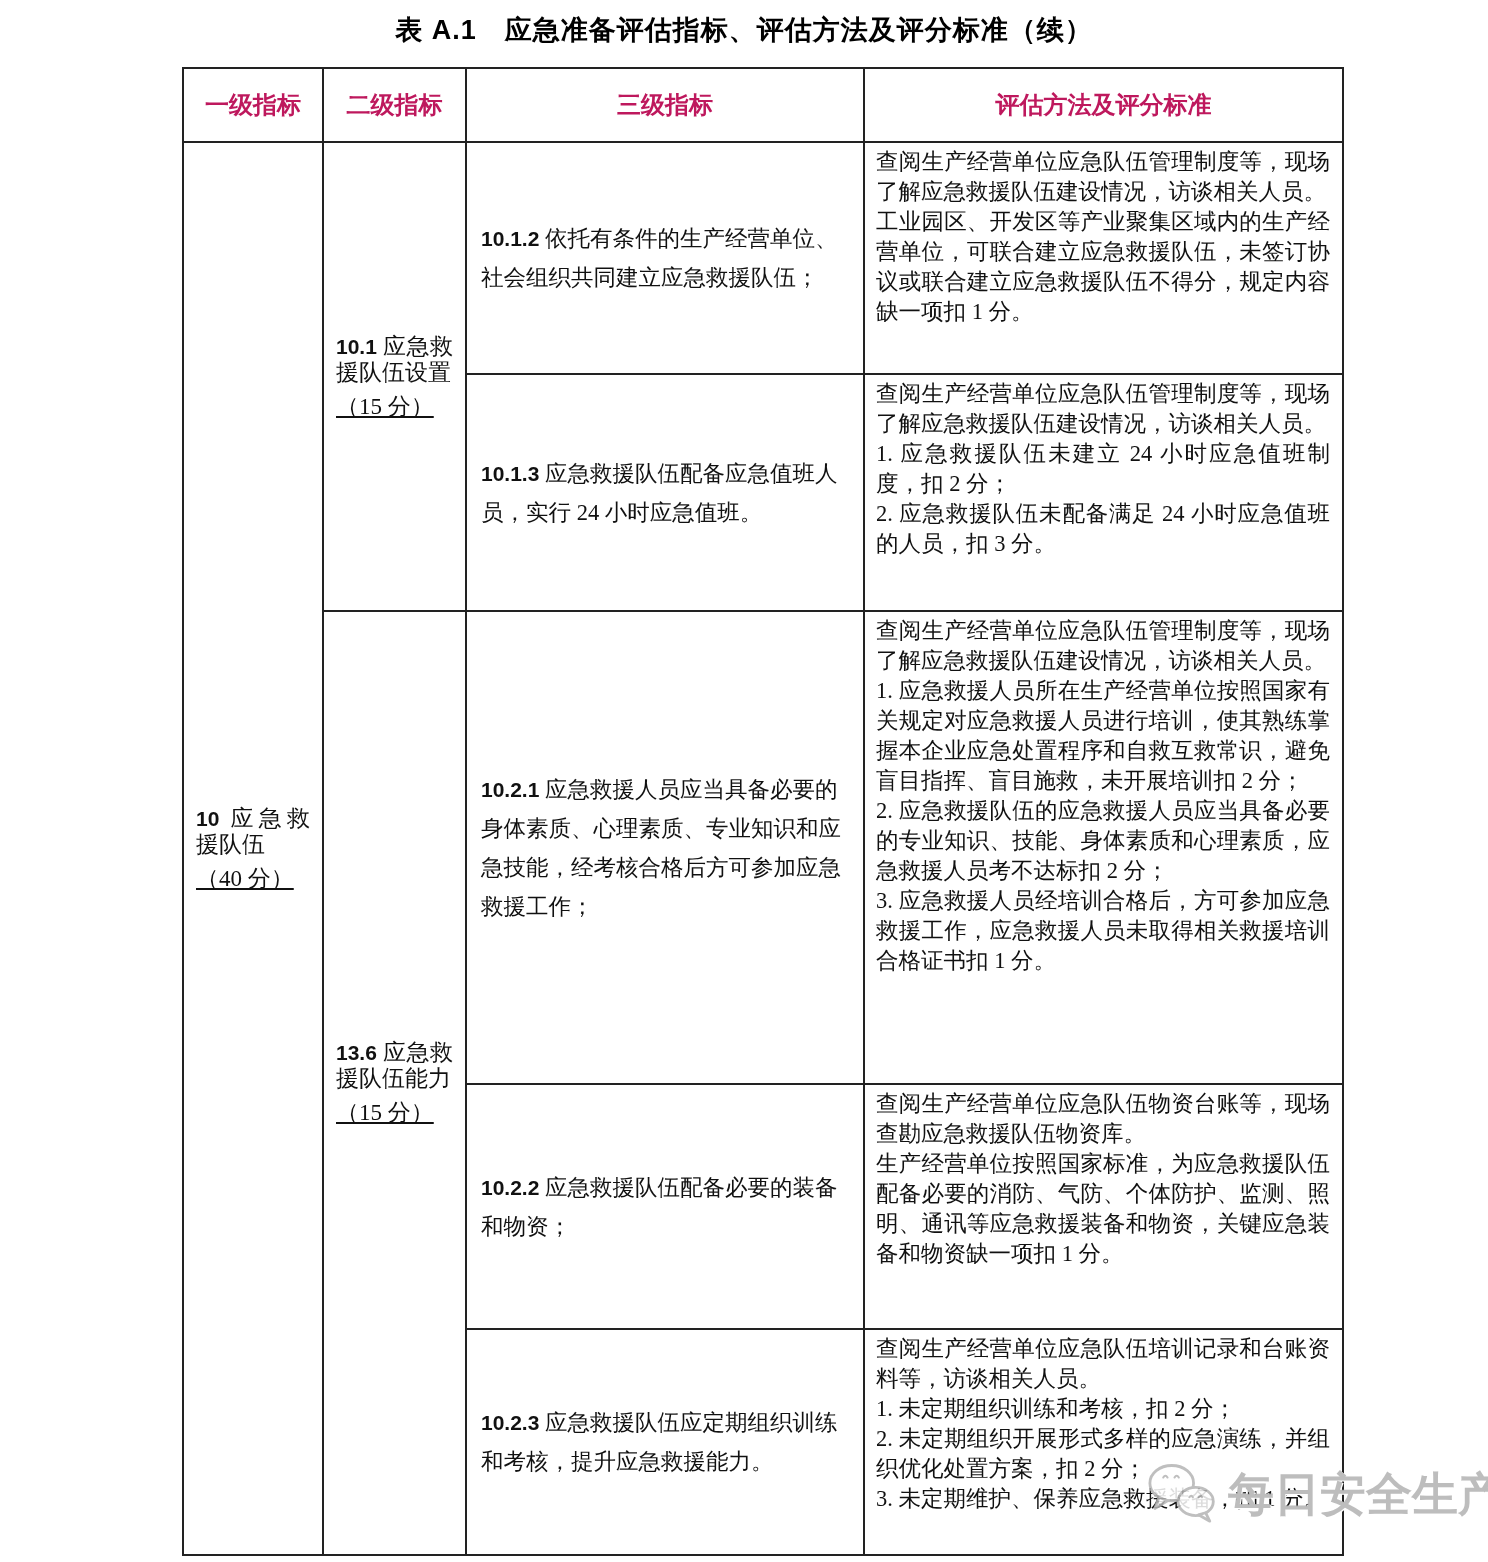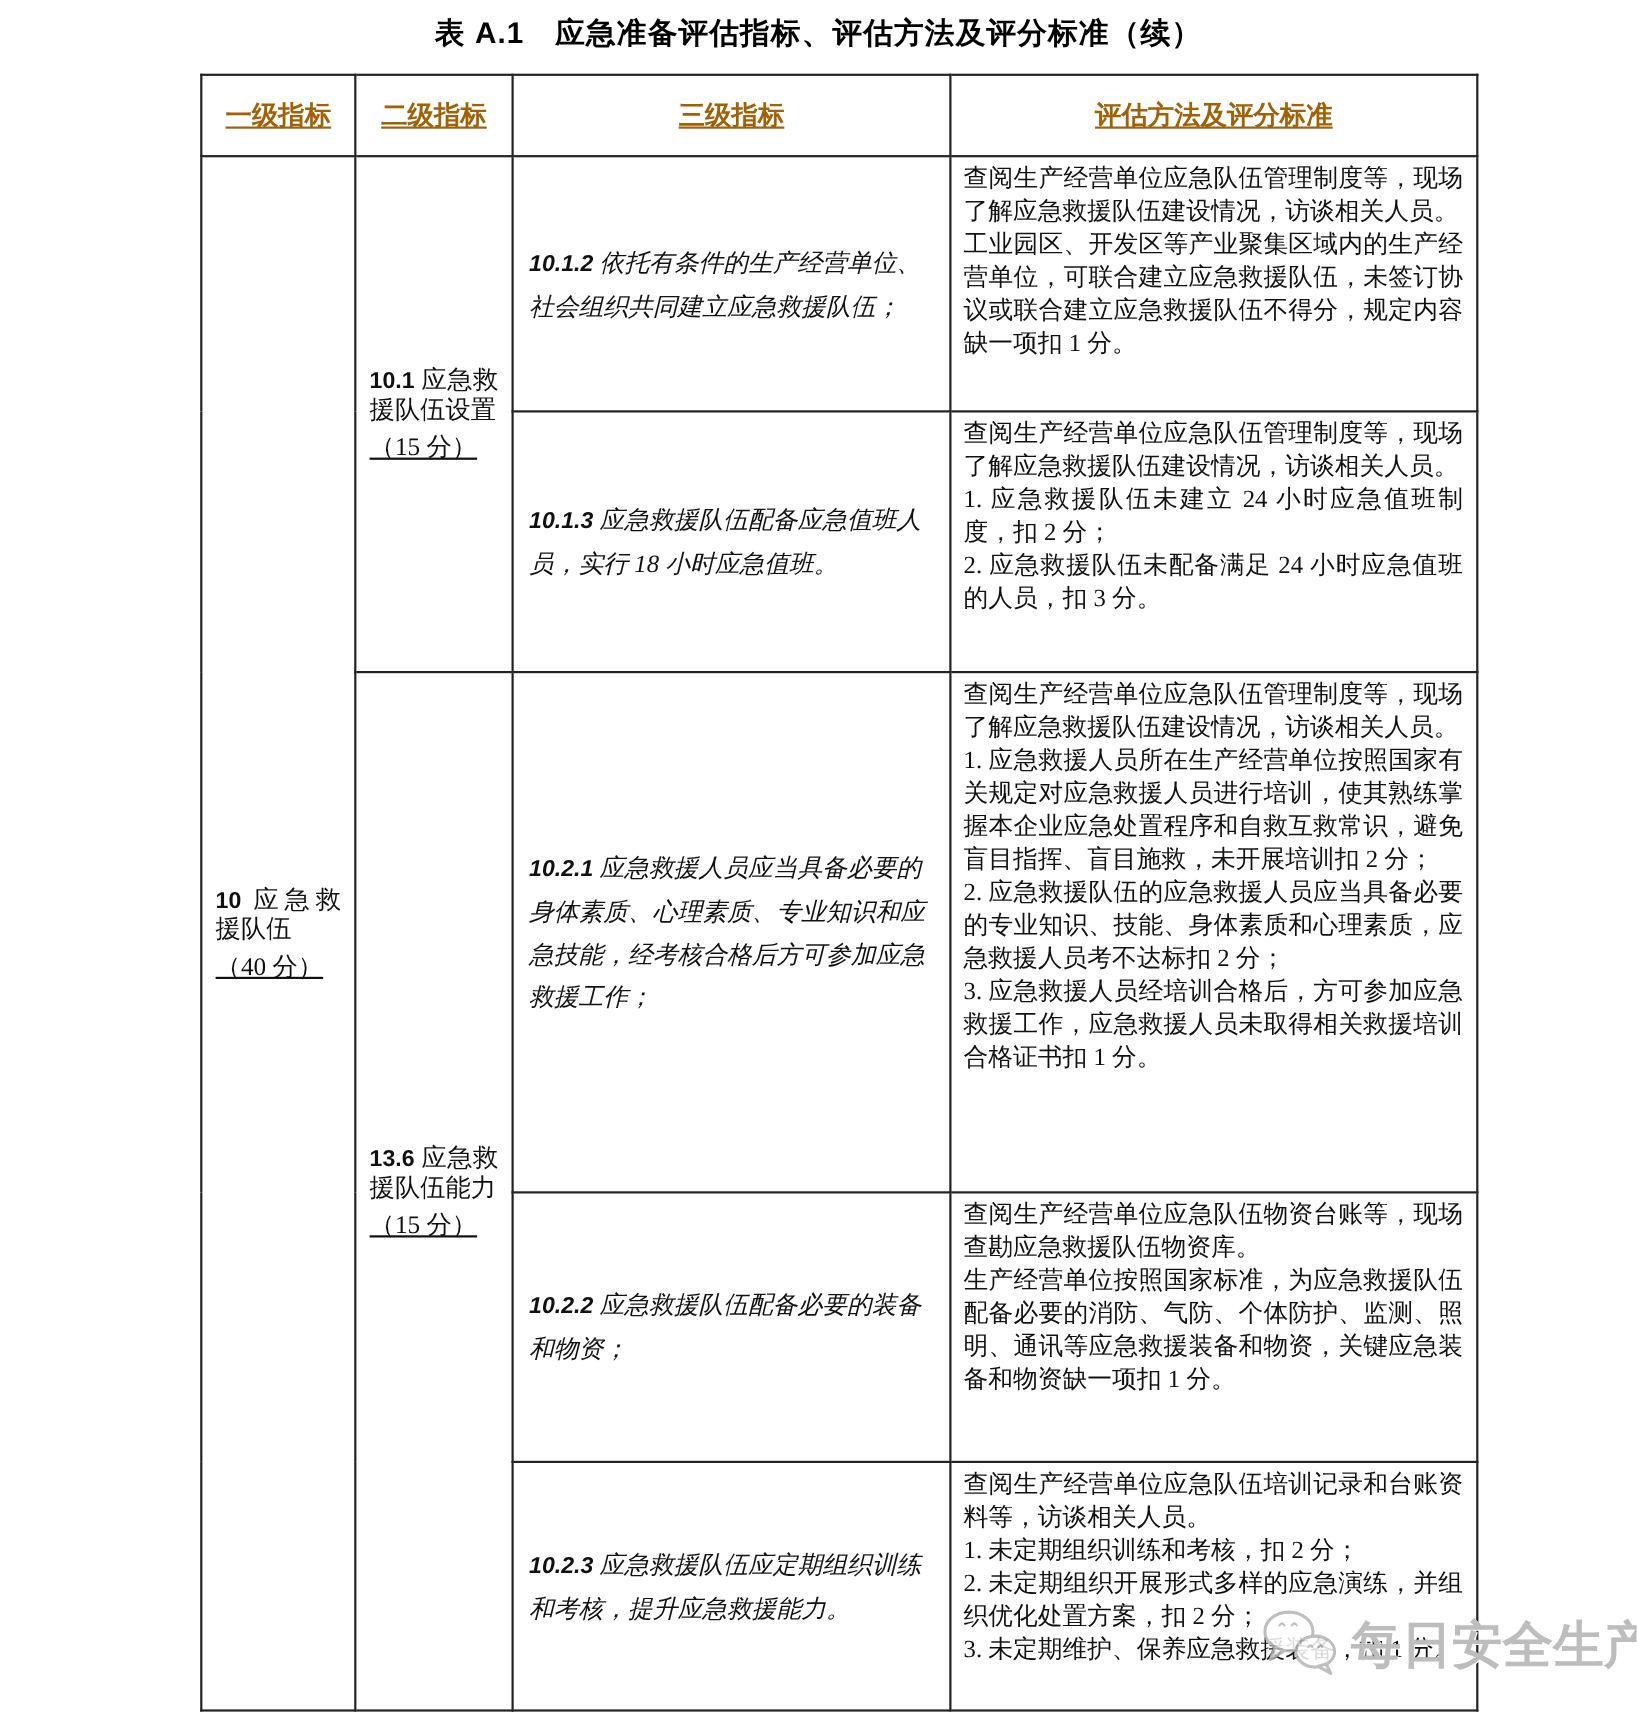--- a/index.html
+++ b/index.html
@@ -37,22 +37,21 @@
     border: 2px solid #222;
     background: #fff;
   }
   th.hdr {
     height: 74px;
     font-family: "Liberation Sans", "DejaVu Sans", sans-serif;
     font-size: 24px;
     font-weight: bold;
     text-align: center;
     vertical-align: middle;
-    color: #a16207;
-    text-decoration: underline;
+    color: #be185d;
   }
   td.tier1, td.tier2 {
     vertical-align: middle;
     padding: 0 12px;
     font-size: 23px;
     line-height: 26px;
     text-align: justify;
   }
   td.tier1 .cell-inner, td.tier2 .cell-inner { width: 100%; }
   .code {
@@ -60,21 +59,20 @@
     font-weight: bold;
     font-size: 21px;
   }
   .score-line { text-align: left; margin-top: 8px; text-decoration: underline; }
   td.tier3 {
     vertical-align: middle;
     padding: 0 14px;
     font-size: 22.5px;
     line-height: 39px;
     text-align: left;
-    font-style: italic;
   }
   td.method {
     vertical-align: top;
     padding: 4px 12px 2px 11px;
     font-size: 22.5px;
     line-height: 30px;
     text-align: justify;
   }
   td.method p { margin: 0; }
   .watermark {
@@ -136,21 +134,21 @@
         <span class="code">10.1.2</span> <span>依托有条件的生产经营单位、社会组织共同建立应急救援队伍；</span>
       </td>
       <td class="method">
         <p>查阅生产经营单位应急队伍管理制度等，现场了解应急救援队伍建设情况，访谈相关人员。</p>
         <p>工业园区、开发区等产业聚集区域内的生产经营单位，可联合建立应急救援队伍，未签订协议或联合建立应急救援队伍不得分，规定内容缺一项扣 1 分。</p>
       </td>
     </tr>
 
     <tr style="height:237px">
       <td class="tier3">
-        <span class="code">10.1.3</span> <span>应急救援队伍配备应急值班人员，实行 18 小时应急值班。</span>
+        <span class="code">10.1.3</span> <span>应急救援队伍配备应急值班人员，实行 24 小时应急值班。</span>
       </td>
       <td class="method">
         <p>查阅生产经营单位应急队伍管理制度等，现场了解应急救援队伍建设情况，访谈相关人员。</p>
         <p>1. 应急救援队伍未建立 24 小时应急值班制度，扣 2 分；</p>
         <p>2. 应急救援队伍未配备满足 24 小时应急值班的人员，扣 3 分。</p>
       </td>
     </tr>
 
     <tr style="height:473px">
       <td class="tier2" rowspan="3">

